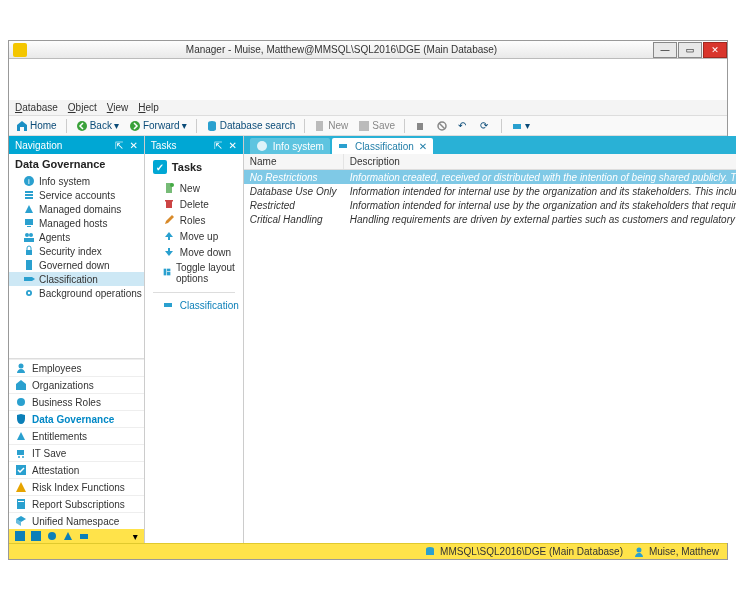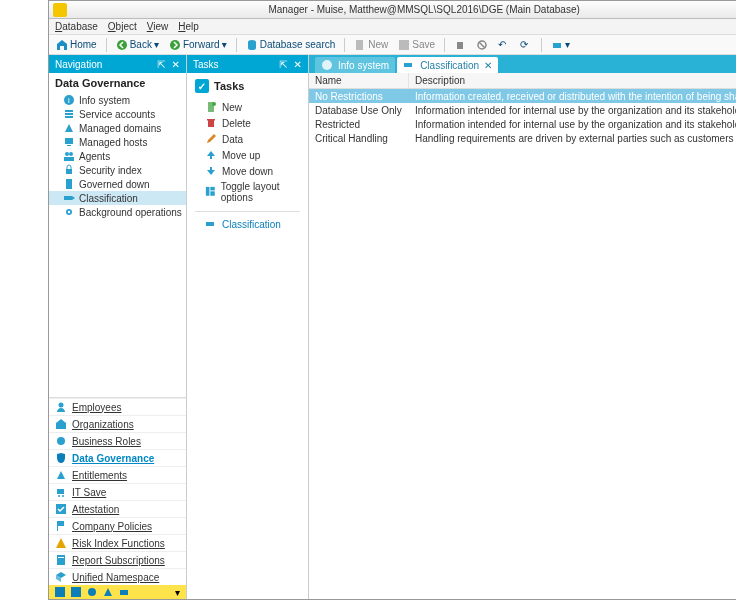--- a/index.html
+++ b/index.html
@@ -1,32 +1,32 @@
 <!DOCTYPE html>
 <html><head>
 <meta charset="utf-8">
 <style>
 * { box-sizing: border-box; margin: 0; padding: 0; font-family: "Segoe UI", Tahoma, sans-serif; }
 body { background: #fff; width: 736px; height: 600px; overflow: hidden; display: flex; flex-direction: column; font-size: 10px; }
 
 
-.stage { width: 736px; height: 600px; background: #fff; display: flex; flex-direction: row; }
+.stage { width: 736px; height: 600px; background: #fff; display: flex; flex-direction: column; }
 .letterbox { flex: 0 0 40px; background: #fff; }
 .appwin { flex: 1; display: flex; flex-direction: column; border: 1px solid #999; margin: 0 8px; }
 
 
 .titlebar { height: 18px; background: linear-gradient(#fdfdfd,#e9e9e9); display: flex; align-items: center; border-bottom: 1px solid #bbb; }
 .titlebar .appicon { width: 14px; height: 14px; margin: 0 4px; background: #f4c600; border-radius: 2px; }
 .titlebar .title { flex: 1; text-align: center; font-size: 10px; color: #333; }
 .winbtns { display: flex; }
 .winbtn { width: 24px; height: 16px; border: 1px solid #888; margin-left: 1px; display:flex; align-items:center; justify-content:center; font-size:9px; background:#e8e8e8; }
 .winbtn.close { background:#d9352c; color:#fff; border-color:#a02820; }
 
 
-.menubar { height: 16px; background: #f4f4f4; display:flex; align-items:center; gap:10px; padding:0 6px; border-bottom:1px solid #ddd; font-size:10px; color:#333; }
+.menubar { height: 16px; background: #f4f4f4; display:flex; align-items:center; gap:10px; padding:0 6px; border-bottom:1px solid #ddd; font-size:10px; color:#333;margin-top:41px; }
 .menubar span { cursor:default; }
 .menubar span u { text-decoration: underline; }
 
 
 .toolbar { height: 20px; background: #f9f9f9; display:flex; align-items:center; gap:4px; padding:0 4px; border-bottom:1px solid #ddd; font-size:10px; color:#0a4b78; }
 .toolbar .tbtn { display:flex; align-items:center; gap:2px; padding:1px 3px; cursor:default; }
 .toolbar .sep { width:1px; height:14px; background:#ccc; margin:0 2px; }
 .ticon { width:12px; height:12px; display:inline-block; }
 .ticon svg { width:12px; height:12px; }
 
@@ -38,21 +38,21 @@
 
 
 .nav { width:138px; }
 .navtitle { font-weight:bold; font-size:11px; padding:4px 6px; color:#222; }
 .tree { flex:0 0 auto; overflow:auto; }
 .treeitem { display:flex; align-items:center; gap:4px; padding:1px 2px 1px 14px; font-size:10px; color:#333; cursor:default; white-space:nowrap; }
 .treeitem.sel { background:#cde8f5; }
 .ticon2 { width:12px; height:12px; flex:0 0 12px; }
 
 .navsections { border-top:1px solid #ddd; margin-top:auto; overflow:hidden; }
-.navsec { display:flex; align-items:center; gap:5px; padding:2px 6px; font-size:10px; color:#333; border-top:1px solid #eee; cursor:default;text-decoration:underline; }
+.navsec { display:flex; align-items:center; gap:5px; padding:2px 6px; font-size:10px; color:#333; border-top:1px solid #eee; cursor:default; }
 .navsec.active { color:#0088c6; font-weight:600; }
 .navfoot { background:#ffe34a; height:14px; display:flex; align-items:center; gap:6px; padding:0 6px; }
 .navfoot .fi { width:10px; height:10px; }
 
 
 .tasks { width:122px; }
 .taskhead { display:flex; align-items:center; gap:5px; padding:6px 8px 4px; font-size:11px; font-weight:600; color:#222; }
 .taskhead .chk { width:14px; height:14px; background:#00a7d4; border-radius:2px; display:flex; align-items:center; justify-content:center; color:#fff; font-size:10px; }
 .tasklist { padding:2px 0; }
 .taskitem { display:flex; align-items:center; gap:5px; padding:2px 4px 2px 18px; font-size:10px; color:#333; cursor:default; }
@@ -67,21 +67,21 @@
 .tab .tx { cursor:default; }
 
 .gridhead { height:16px; display:flex; background:#f6f6f6; border-bottom:1px solid #ddd; font-size:10px; color:#333; }
 .gridhead .col { padding:2px 6px; border-right:1px solid #e4e4e4; }
 .col-name { width:100px; flex:0 0 100px; }
 .col-desc { flex:1; }
 
 .gridbody { flex:1; overflow:auto; }
 .row { display:flex; font-size:10px; color:#333; height:14px; align-items:center; white-space:nowrap; overflow:hidden; }
 .row.sel { background:#7fc9e6; color:#fff; }
-.row .cell { padding:4px 6px; overflow:hidden; text-overflow:ellipsis; }
+.row .cell { padding:4px 6px; overflow:hidden; text-overflow:ellipsis;font-style:italic; }
 
 
 .status { height:16px; background:#ffe34a; display:flex; align-items:center; justify-content:flex-end; gap:10px; padding:0 8px; font-size:10px; color:#333; border-top:1px solid #e0c92e; }
 .status .sitem { display:flex; align-items:center; gap:4px; }
 
 .ico { width:12px; height:12px; display:inline-block; }
 </style>
 </head>
 <body>
 
@@ -299,27 +299,20 @@
             </div>
             <div class="navsec">
               <span class="ico"><svg viewBox="0 0 12 12">
                   <rect x="1" y="1" width="10" height="10" fill="#2aa0cf"></rect>
                   <path d="M3 6l2 2 4-4" stroke="#fff" fill="none" stroke-width="1.5"></path>
                 </svg></span>
               <span>Attestation</span>
             </div>
             <div class="navsec">
               <span class="ico"><svg viewBox="0 0 12 12">
-                  <rect x="2" y="1" width="1" height="10" fill="#2aa0cf"></rect>
-                  <rect x="3" y="1" width="6" height="5" fill="#2aa0cf"></rect>
-                </svg></span>
-              <span>Company Policies</span>
-            </div>
-            <div class="navsec">
-              <span class="ico"><svg viewBox="0 0 12 12">
                   <polygon points="6,1 11,11 1,11" fill="#e6a400"></polygon>
                 </svg></span>
               <span>Risk Index Functions</span>
             </div>
             <div class="navsec">
               <span class="ico"><svg viewBox="0 0 12 12">
                   <rect x="2" y="1" width="8" height="10" fill="#2aa0cf"></rect>
                   <rect x="3" y="3" width="6" height="1" fill="#fff"></rect>
                 </svg></span>
               <span>Report Subscriptions</span>
@@ -376,21 +369,21 @@
               <span class="ico"><svg viewBox="0 0 12 12">
                   <rect x="3" y="3" width="6" height="7" fill="#c44"></rect>
                   <rect x="2" y="2" width="8" height="1.5" fill="#c44"></rect>
                 </svg></span>
               <span>Delete</span>
             </div>
             <div class="taskitem">
               <span class="ico"><svg viewBox="0 0 12 12">
                   <path d="M2 10l1-3 6-6 2 2-6 6-3 1z" fill="#d88a2a"></path>
                 </svg></span>
-              <span>Data</span>
+              <span>Roles</span>
             </div>
             <div class="taskitem">
               <span class="ico"><svg viewBox="0 0 12 12">
                   <polygon points="6,2 10,7 2,7" fill="#2aa0cf"></polygon>
                   <rect x="5" y="7" width="2" height="3" fill="#2aa0cf"></rect>
                 </svg></span>
               <span>Move up</span>
             </div>
             <div class="taskitem">
               <span class="ico"><svg viewBox="0 0 12 12">
@@ -454,17 +447,33 @@
             </div>
             <div class="row">
               <div class="cell col-name">Critical Handling</div>
               <div class="cell col-desc">Handling requirements are driven by external parties such as customers and regulatory organiz…</div>
             </div>
           </div>
     </div>
 
   </div>
 
+  <div class="status">
+    <div class="sitem">
+      <span class="ico"><svg viewBox="0 0 12 12">
+              <ellipse cx="6" cy="3" rx="4" ry="2" fill="#2aa0cf"></ellipse>
+              <rect x="2" y="3" width="8" height="6" fill="#2aa0cf"></rect>
+            </svg></span>
+      <span>MMSQL\SQL2016\DGE (Main Database)</span>
+    </div>
+    <div class="sitem">
+      <span class="ico"><svg viewBox="0 0 12 12">
+              <circle cx="6" cy="4" r="2.5" fill="#2aa0cf"></circle>
+              <path d="M2 11c0-2.2 1.8-4 4-4s4 1.8 4 4" fill="#2aa0cf"></path>
+            </svg></span>
+      <span>Muise, Matthew</span>
+    </div>
+  </div>
 
 </div>
 
 <div class="letterbox"></div>
 </div>
 
 </body></html>

